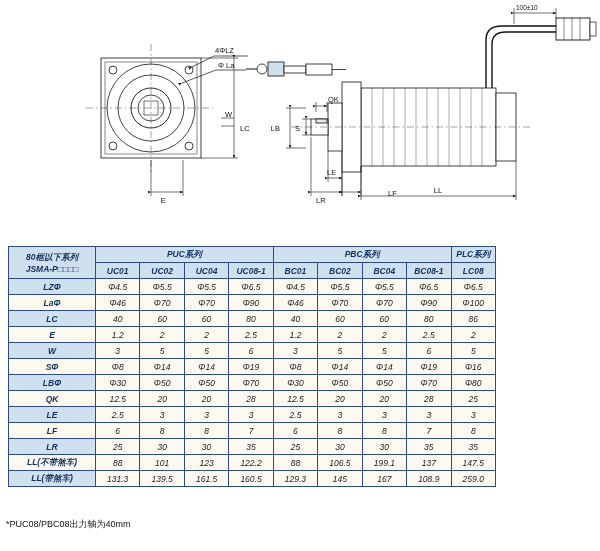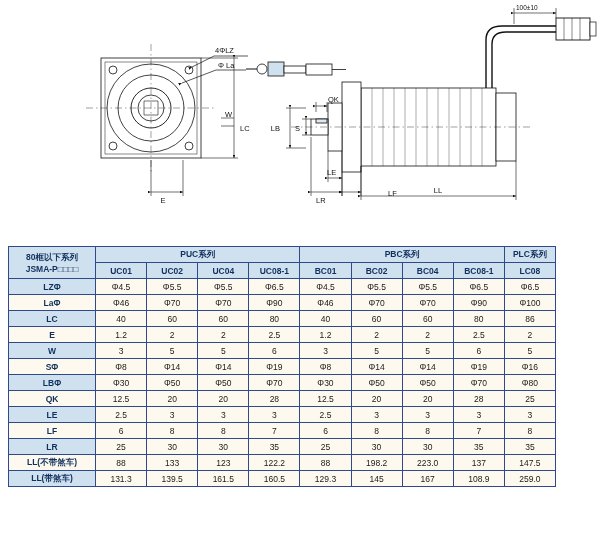--- a/index.html
+++ b/index.html
@@ -13,22 +13,23 @@
     overflow:hidden;
   }
   .diagram{
     position:absolute;left:16px;top:0;width:600px;height:235px;
   }
   .tablewrap{
     position:absolute;left:8px;top:246px;width:584px;
   }
   table{
     border-collapse:collapse;
-    width:548px;
+    width:488px;
     table-layout:fixed;
+    font-style:italic;
   }
   td,th{
     border:1px solid #2e4a8b;
     text-align:center;
     vertical-align:middle;
     height:15px;
     font-size:8.5px;
     padding:0;
     color:#1a1a1a;
   }
@@ -387,39 +388,40 @@
         <td>35</td>
         <td>25</td>
         <td>30</td>
         <td>30</td>
         <td>35</td>
         <td>35</td>
       </tr>
       <tr>
         <td>LL(不带煞车)</td>
         <td>88</td>
-        <td>133</td>
+        <td>101</td>
         <td>123</td>
         <td>122.2</td>
         <td>88</td>
-        <td>198.2</td>
-        <td>223.0</td>
+        <td>106.5</td>
+        <td>199.1</td>
         <td>137</td>
         <td>147.5</td>
       </tr>
       <tr>
         <td>LL(带煞车)</td>
         <td>131.3</td>
         <td>139.5</td>
         <td>161.5</td>
         <td>160.5</td>
         <td>129.3</td>
         <td>145</td>
         <td>167</td>
         <td>108.9</td>
         <td>259.0</td>
       </tr>
     </tbody>
   </table>
 </div>
 
 <div class="notes">
+  <div>*PUC08/PBC08出力轴为40mm</div>
 </div>
 
 </body></html>

